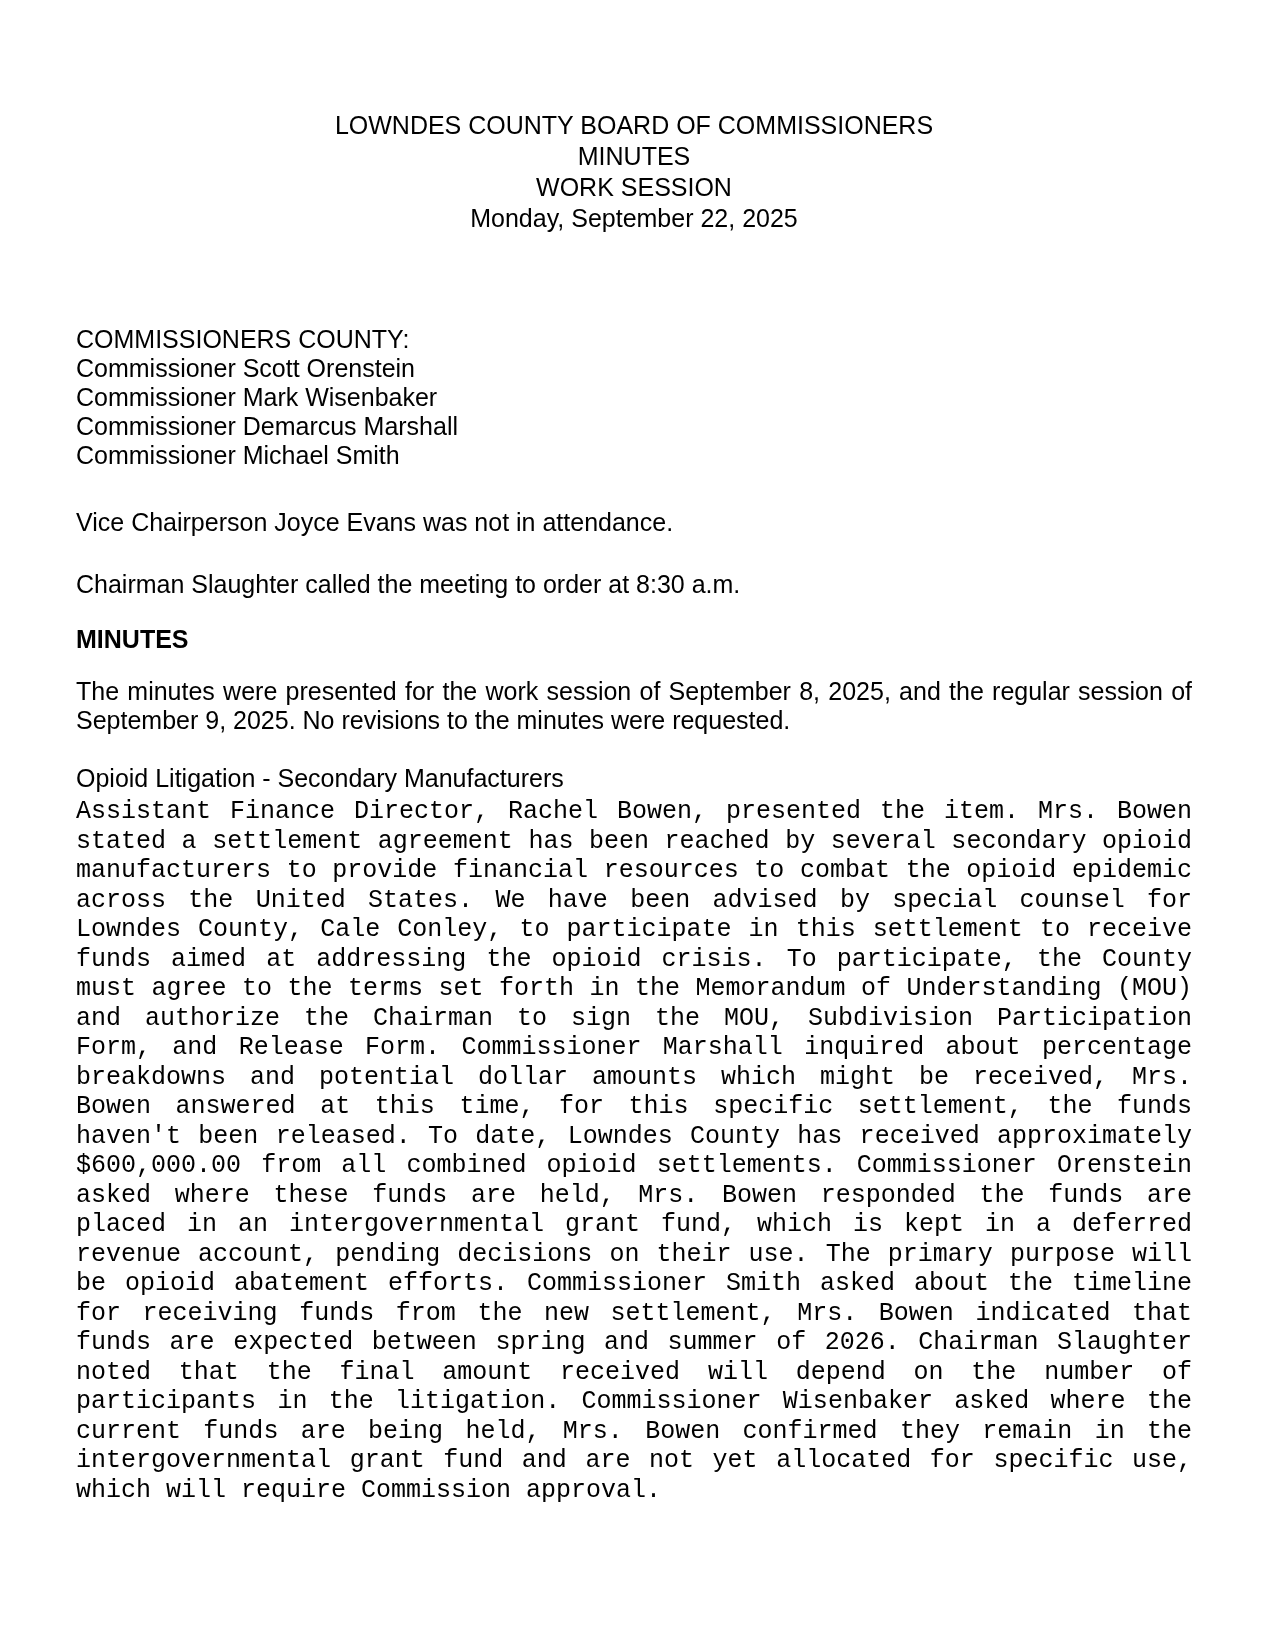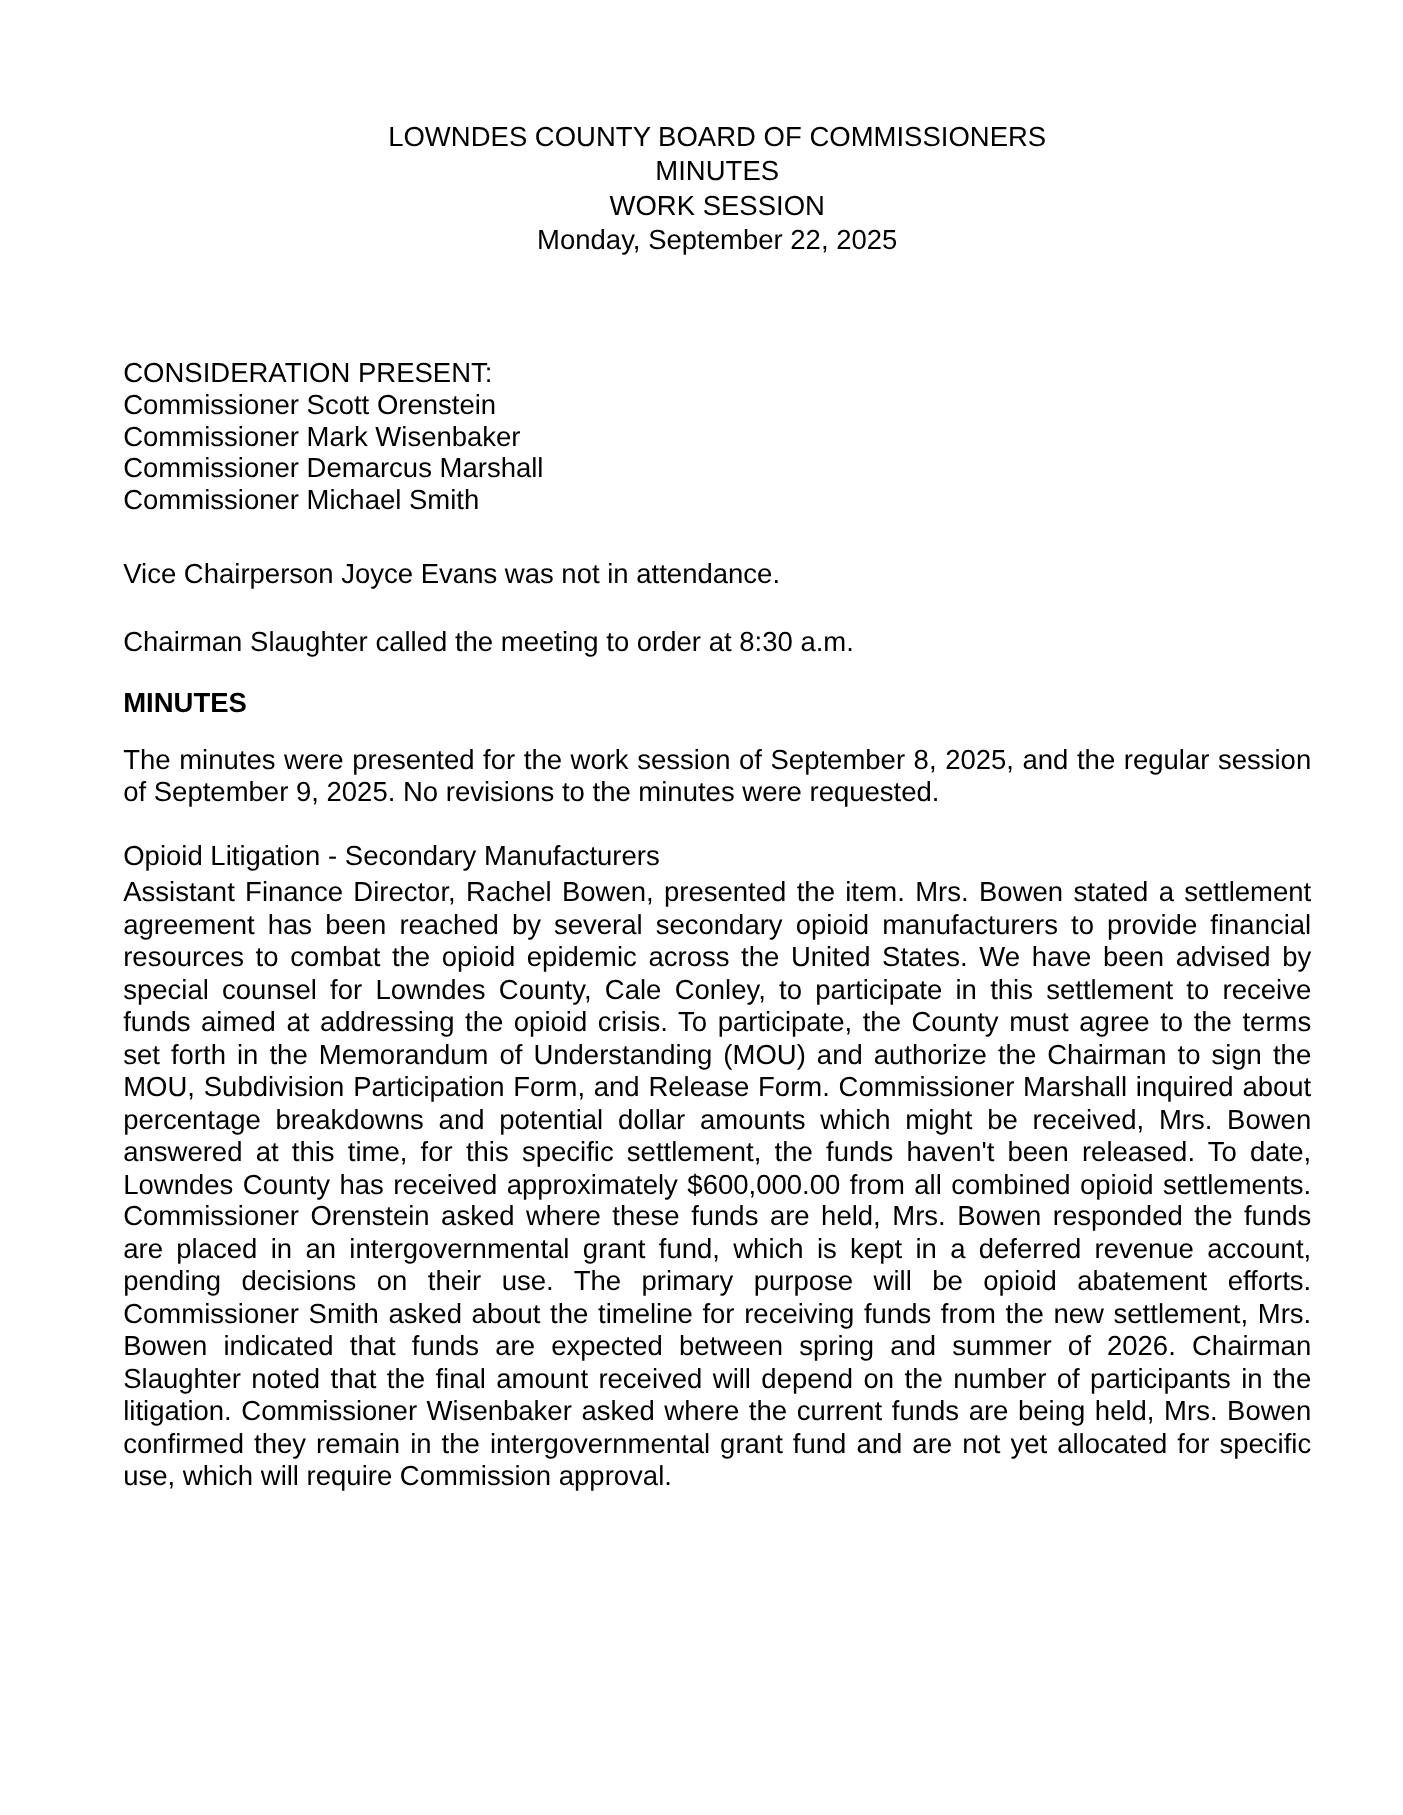--- a/index.html
+++ b/index.html
@@ -11,21 +11,21 @@
     position: relative;
     width: 1275px;
     height: 1650px;
     margin: 0;
     background: #ffffff;
     color: #000000;
     font-family: "Liberation Sans", sans-serif;
     font-size: 25px;
     line-height: 29px;
     box-sizing: border-box;
-    padding: 110px 83px 0 112px;
+    padding: 110px 83px 0 76px;
     overflow: hidden;
   }
   .title-block {
     text-align: center;
     line-height: 31px;
   }
   .attendance-list {
     margin-top: 91px;
   }
   .absent-note {
@@ -48,36 +48,37 @@
     margin-top: 27px;
   }
   .item-heading {
     margin-top: 29px;
     font-weight: normal;
   }
   .item-para {
     margin-top: 4px;
     line-height: 29.5px;
     text-align: justify;
+    font-family: Liberation Mono, monospace;
   }
 </style>
 </head>
 <body>
 
 <div class="page">
 
   <div class="title-block">
     <div>LOWNDES COUNTY BOARD OF COMMISSIONERS</div>
     <div>MINUTES</div>
     <div>WORK SESSION</div>
     <div>Monday, September 22, 2025</div>
   </div>
 
   <div class="attendance-list">
-    <div>CONSIDERATION PRESENT:</div>
+    <div>COMMISSIONERS COUNTY:</div>
     <div>Commissioner Scott Orenstein</div>
     <div>Commissioner Mark Wisenbaker</div>
     <div>Commissioner Demarcus Marshall</div>
     <div>Commissioner Michael Smith</div>
   </div>
 
   <div class="absent-note">Vice Chairperson Joyce Evans was not in attendance.</div>
 
   <div class="call-note">Chairman Slaughter called the meeting to order at 8:30 a.m.</div>
 

